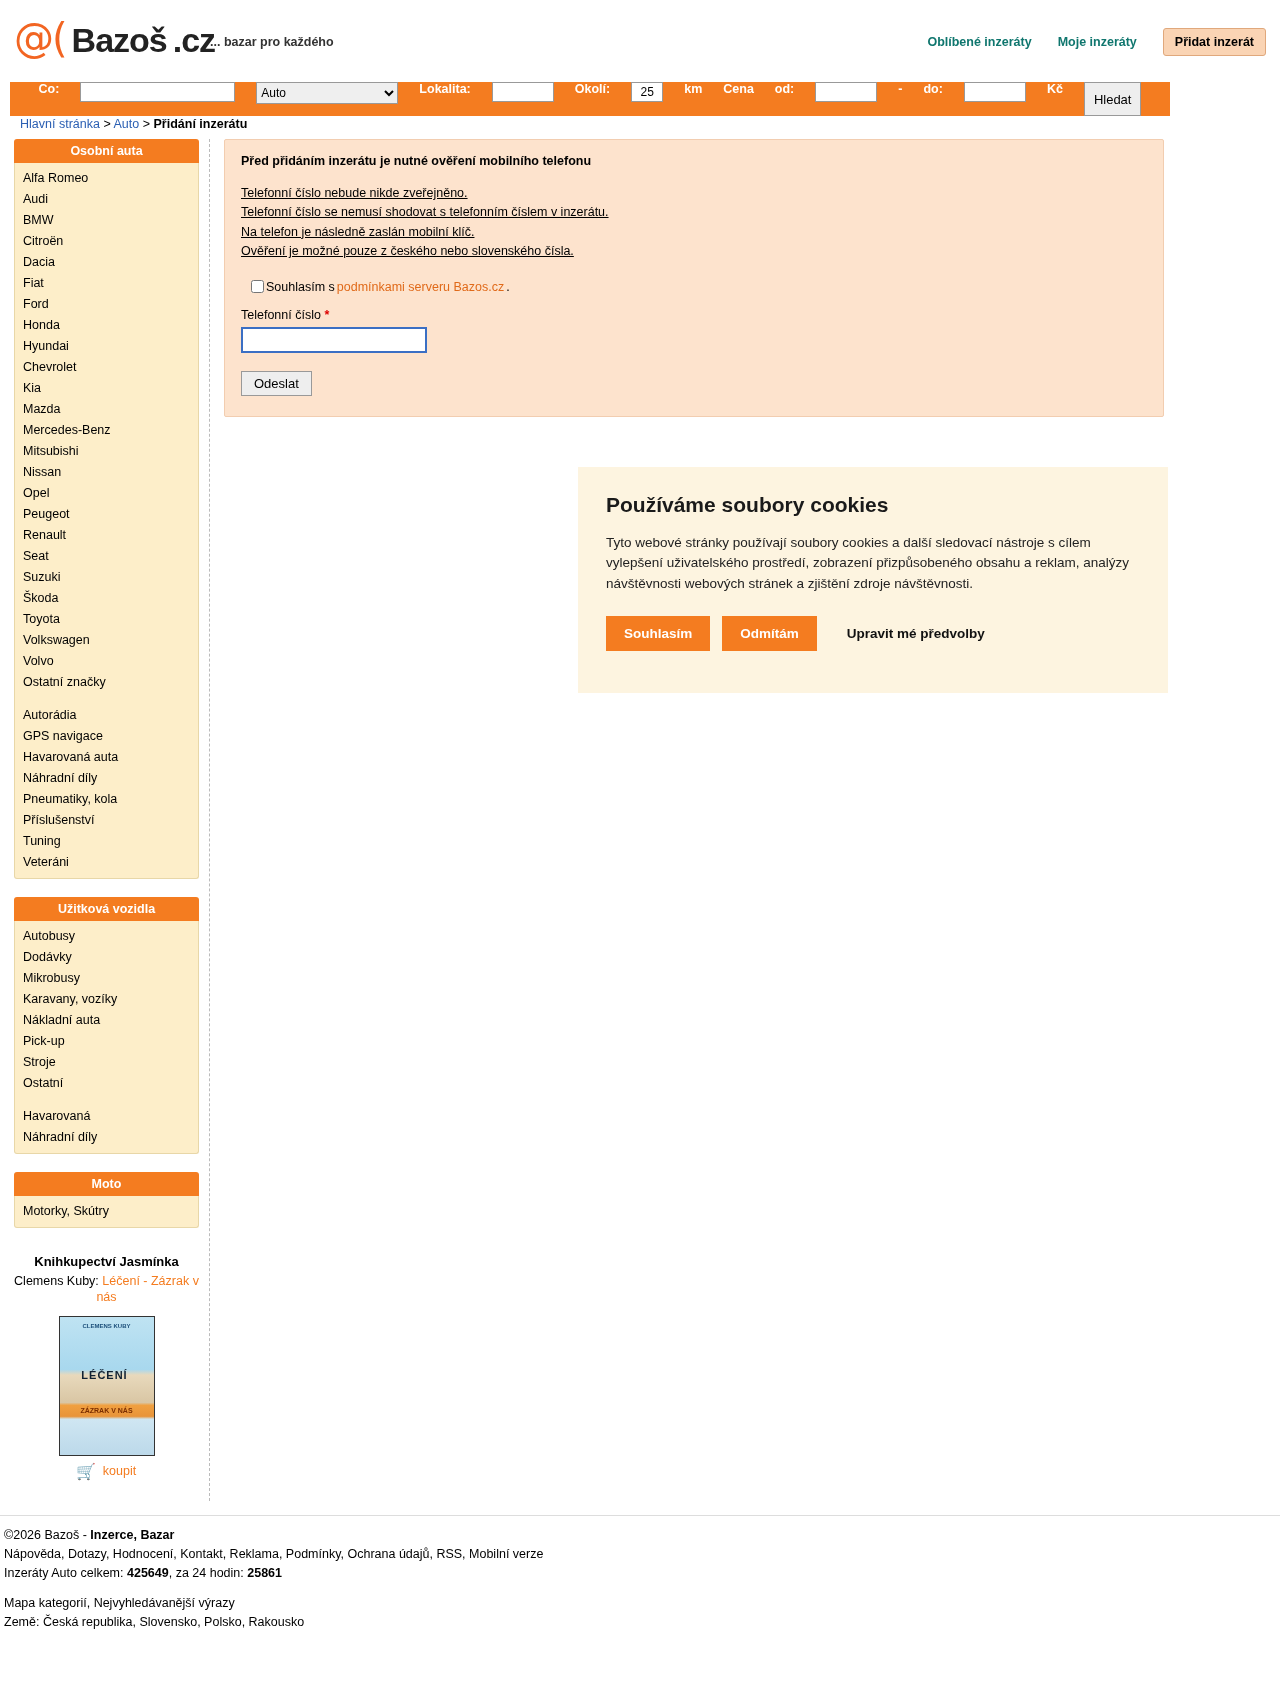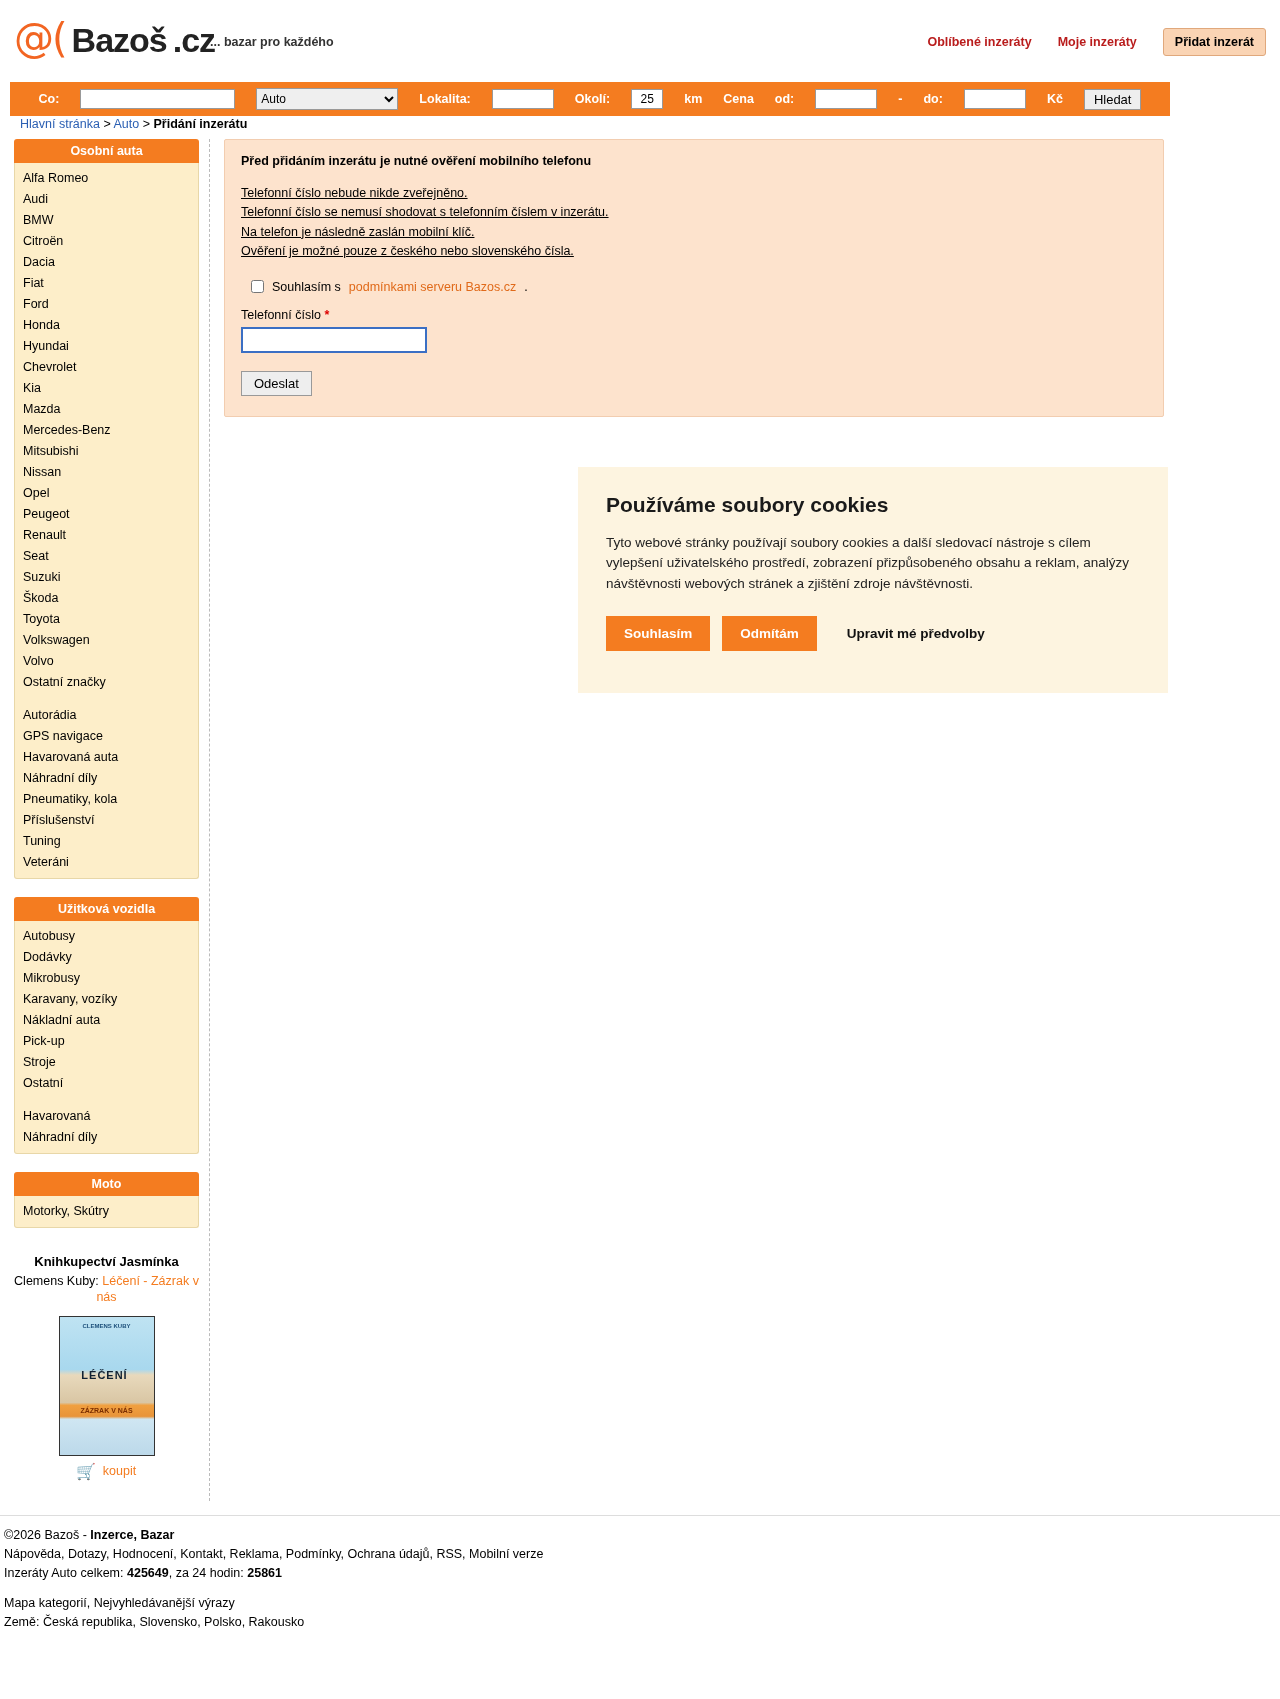--- a/index.html
+++ b/index.html
@@ -53,41 +53,40 @@
     position: absolute;
     right: 14px;
     top: 28px;
     display: flex;
     align-items: center;
     gap: 26px;
     font-size: 12.5px;
     font-weight: bold;
   }
   .top-links a {
-    color: #b91c1c;
+    color: #0f766e;
     text-decoration: none;
   }
   .btn-add {
     background: #fad4b4;
     border: 1px solid #e0a87c;
     border-radius: 3px;
     padding: 6px 11px;
     font-size: 12.5px;
     font-weight: bold;
     color: #000;
     cursor: pointer;
     font-family: "Liberation Sans", sans-serif;
   }
 
   
   .searchbar {
     background: #f47c20;
     height: 34px;
     display: flex;
-    align-items: center;
     justify-content: center;
     gap: 21px;
     color: #fff;
     font-size: 12.5px;
     font-weight: bold;
     margin: 0 10px 0 10px;
     width: 1160px;
     margin-left: 10px;
   }
   .searchbar label { font-weight: bold; }
@@ -229,21 +228,21 @@
     margin-bottom: 16px;
   }
   .verify-line {
     font-size: 12.5px;
     line-height: 1.55;
     text-decoration: underline;
   }
   .consent-row {
     display: flex;
     align-items: center;
-    gap: 8px;
+    gap: 2px;
     margin: 18px 0 14px 10px;
     font-size: 12.5px;
   }
   .consent-row input { width: 13px; height: 13px; margin:0; }
   .consent-row a { color: #e06a1a; text-decoration: none; }
   .field-label {
     font-size: 12.5px;
     margin-bottom: 5px;
   }
   .req { color: #d00; font-weight: bold; }

